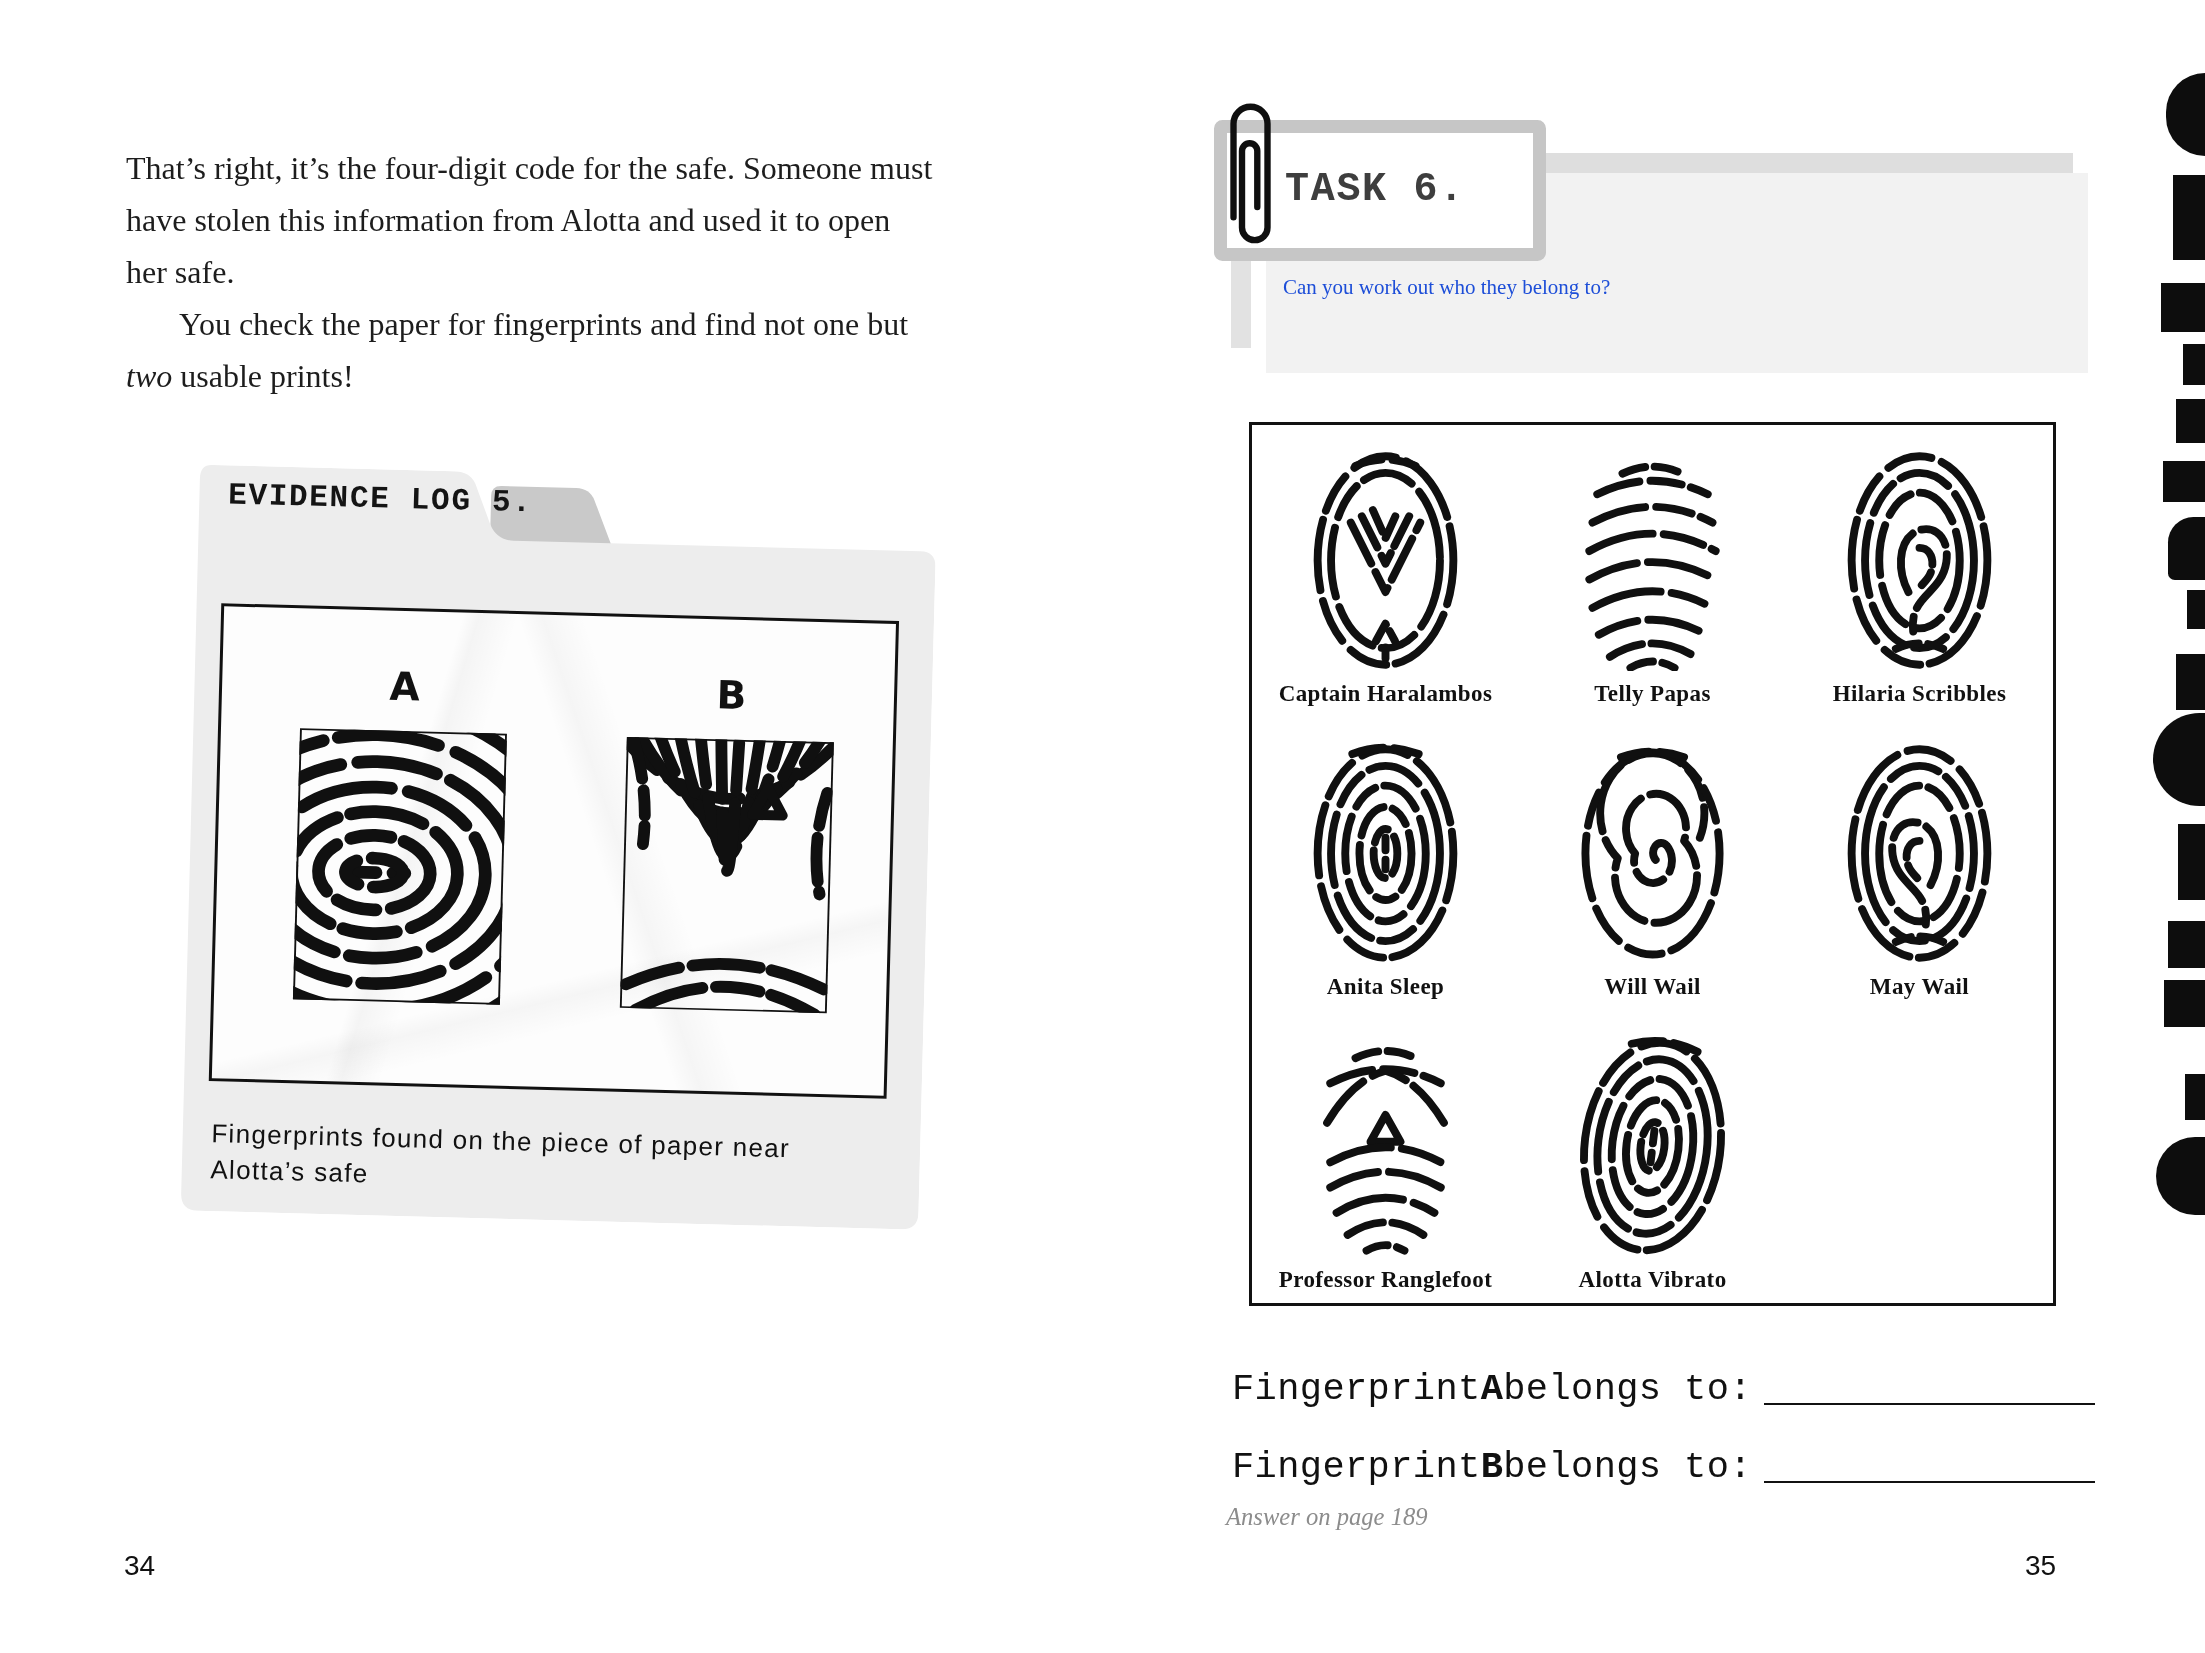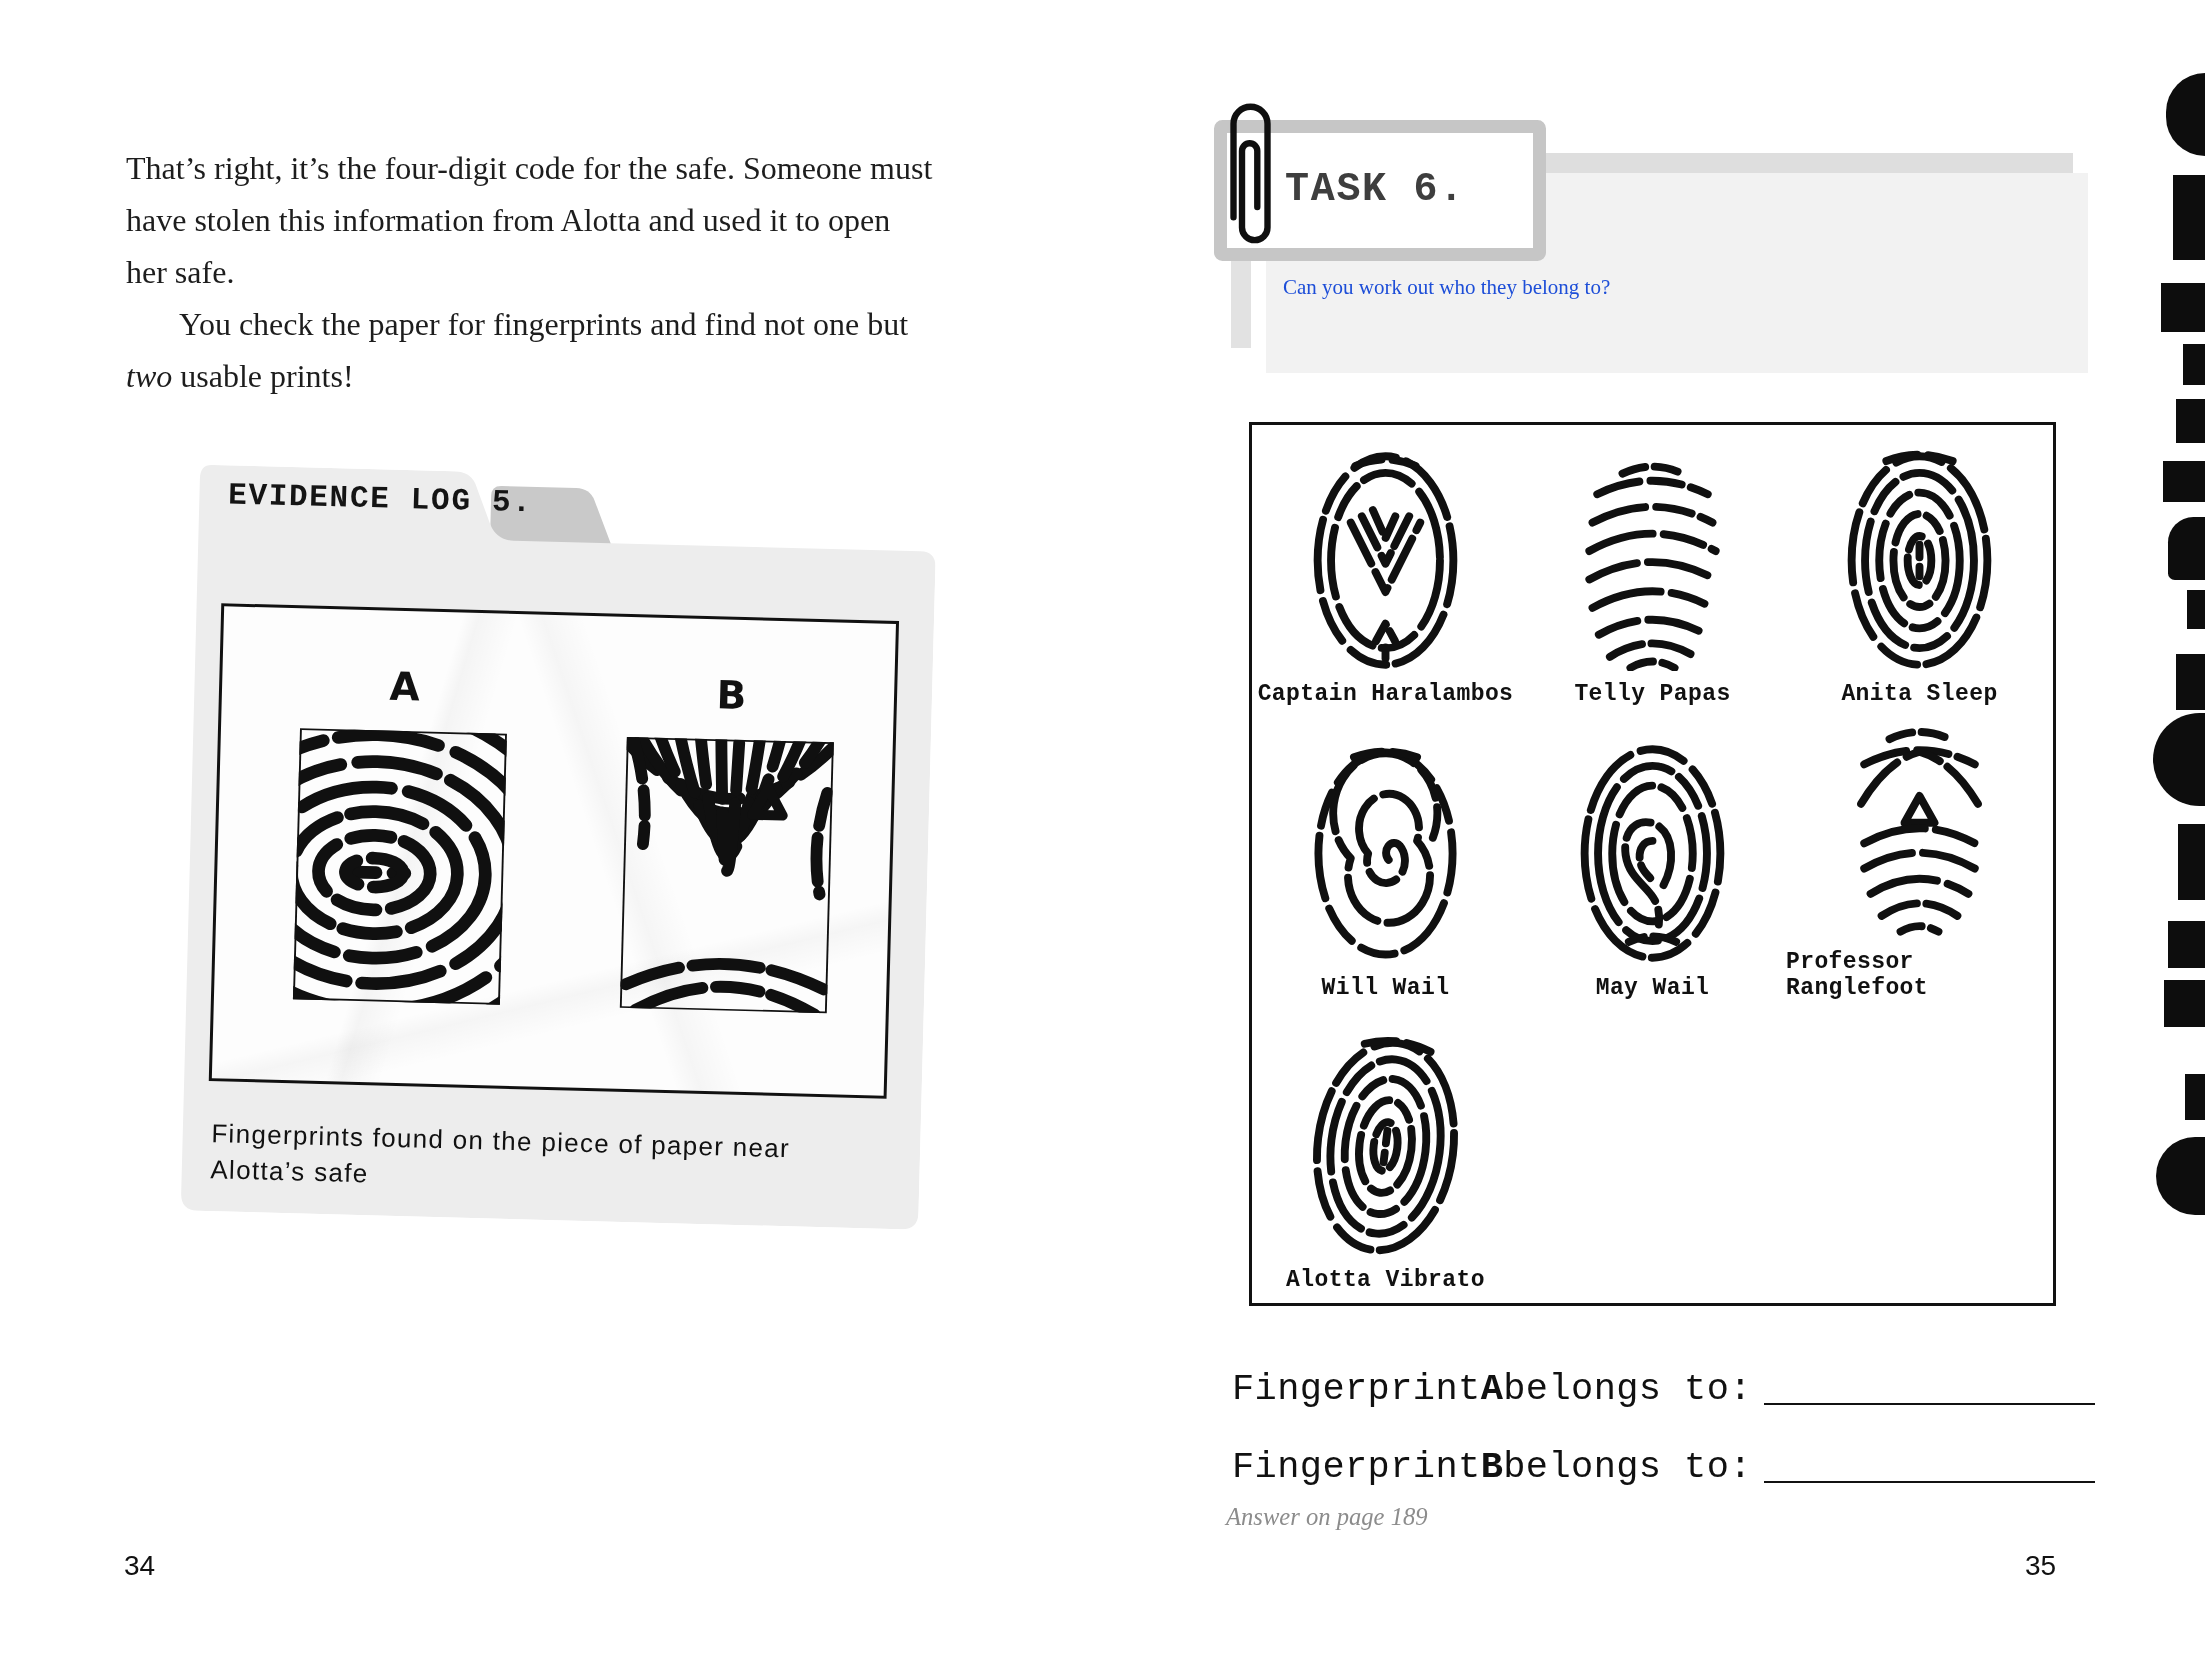--- a/index.html
+++ b/index.html
@@ -52,21 +52,21 @@
               letter-spacing:1.7px;color:#3e3e3e;white-space:nowrap;}
   .paperclip{position:absolute;left:1225px;top:88px;}
 
   
   .suspect-box{position:absolute;left:1249px;top:422px;width:807px;height:884px;box-sizing:border-box;
                border:3.4px solid #111;background:#fff;
                display:grid;grid-template-columns:repeat(3,1fr);grid-template-rows:repeat(3,1fr);}
   .suspect-cell{display:flex;flex-direction:column;align-items:center;justify-content:flex-end;
                 padding-bottom:10.2px;}
   .suspect-cell svg{margin-bottom:10.2px;}
-  .suspect-name{font-family:Liberation Mono, monospace;font-weight:bold;font-size:23px;
+  .suspect-name{font-family:Liberation Serif, serif;font-weight:bold;font-size:23px;
                 letter-spacing:0.4px;color:#111;text-align:left;}
   .fp-flip{transform:scaleX(-1);}
   .fp-narrow{transform:scaleX(0.85);}
   .fp-tilt{transform:rotate(7deg);}
 
   
   .prompt-row{position:absolute;left:1232px;width:863px;display:flex;align-items:flex-end;
               font-family:Liberation Mono, monospace;font-size:37px;line-height:46px;color:#111;
               letter-spacing:0.4px;margin-top:22px;}
   .prompt-row.a{top:1344px;}
@@ -225,20 +225,26 @@
       <div class="suspect-name">Captain Haralambos</div>
     </div>
     <div class="suspect-cell">
       <svg width="161" height="221" viewBox="0 0 200 280">
           <use href="#fp-arch"></use>
         </svg>
       <div class="suspect-name">Telly Papas</div>
     </div>
     <div class="suspect-cell">
       <svg width="161" height="221" viewBox="0 0 200 280">
+          <use href="#fp-loop"></use>
+        </svg>
+      <div class="suspect-name">Hilaria Scribbles</div>
+    </div>
+    <div class="suspect-cell">
+      <svg width="161" height="221" viewBox="0 0 200 280">
           <use href="#fp-whorl"></use>
         </svg>
       <div class="suspect-name">Anita Sleep</div>
     </div>
     <div class="suspect-cell">
       <svg width="161" height="221" viewBox="0 0 200 280">
           <use href="#fp-spiral"></use>
         </svg>
       <div class="suspect-name">Will Wail</div>
     </div>

